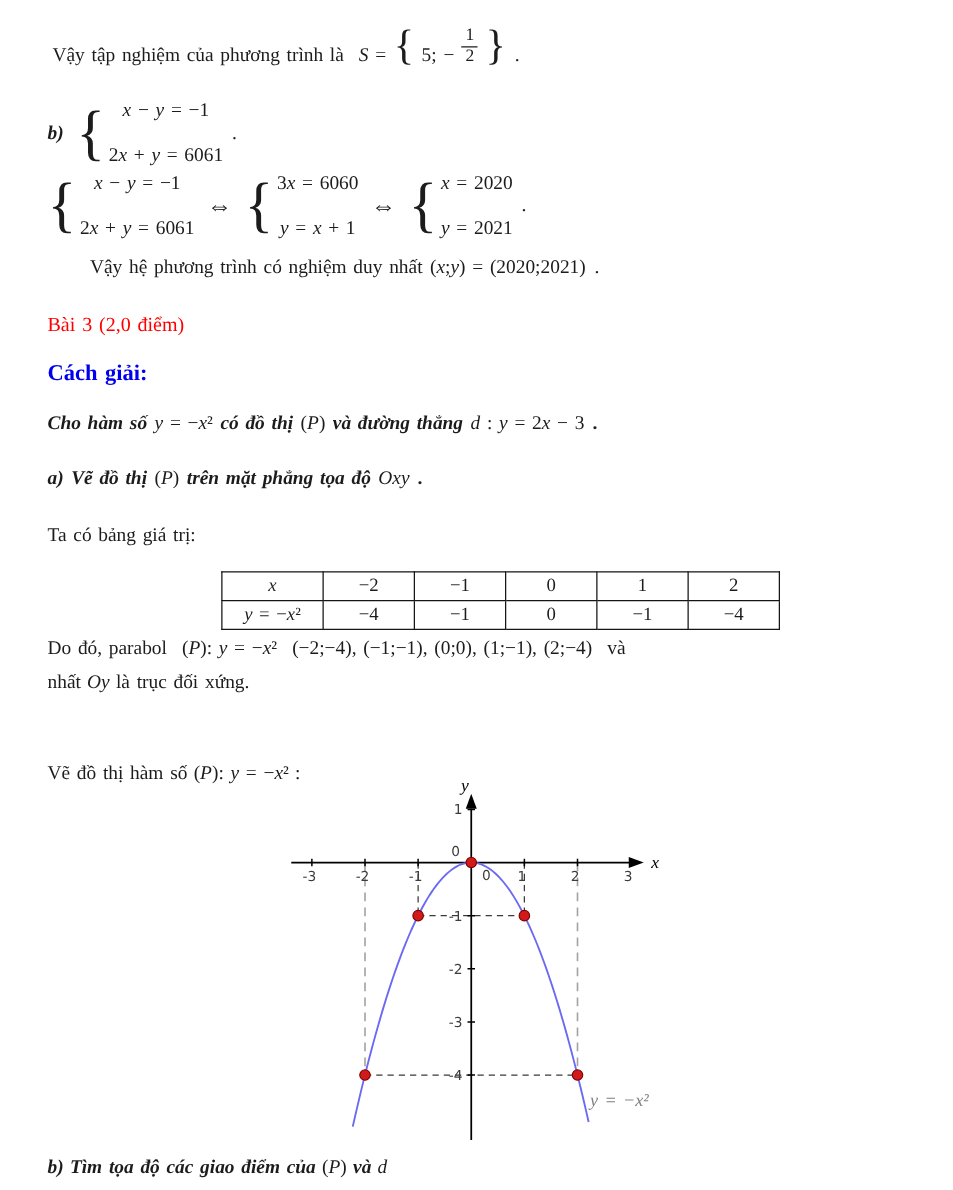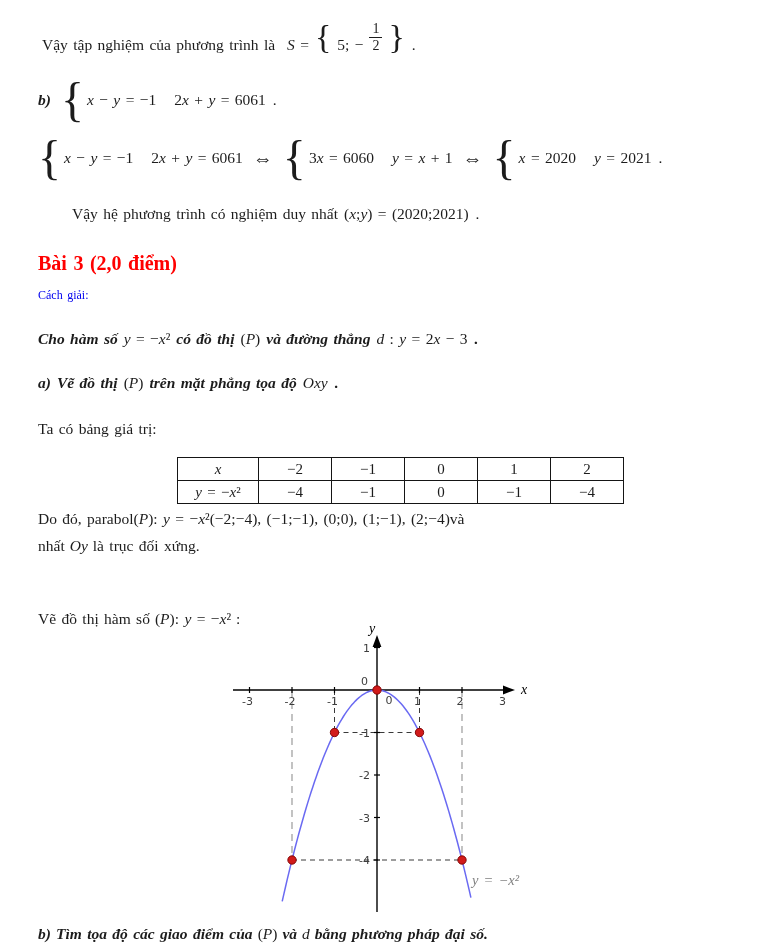--- a/index.html
+++ b/index.html
@@ -5,25 +5,25 @@
   html,body { margin:0; padding:0; }
   body {
     width:762px; height:952px; position:relative; background:#ffffff;
     font-family:"Liberation Serif", serif; color:#1c1c1c; font-size:15.5px;
     overflow:hidden; word-spacing:1.5px;
   }
   .abs { position:absolute; }
   .row { display:flex; align-items:center; gap:6px; white-space:nowrap; }
   .bi { font-weight:bold; font-style:italic; }
   .math i { font-style:italic; }
-  .title-red  { color:var(--heading_red,#f00); font-weight:bold; font-size:20px; }
-  .title-blue { color:var(--heading_blue,#00f); font-weight:normal; font-size:12px; }
+  .title-red  { color:var(--heading_red,#f00); font-weight:normal; font-size:16px; }
+  .title-blue { color:var(--heading_blue,#00f); font-weight:bold; font-size:18px; }
   .sys { display:inline-flex; align-items:center; }
   .sys .brace { font-size:48px; font-weight:300; line-height:0.85; margin-right:3px; transform:scaleY(1.02); }
-  .sys .rows { display:inline-flex; flex-direction:row; gap:18px; text-align:right; }
+  .sys .rows { display:inline-flex; flex-direction:column; gap:18px; text-align:center; }
   .setbrace { font-size:34px; font-weight:300; line-height:1; }
   .frac { display:inline-flex; flex-direction:column; align-items:center; line-height:1.05; font-size:14px; vertical-align:middle; }
   .frac .num { border-bottom:1.3px solid #1c1c1c; padding:0 3px 1px; }
   .frac .den { padding-top:1px; }
   .arrow { font-size:20px; margin:0 4px; color:#222; }
   table.vals { border-collapse:collapse; }
   table.vals td {
     border:1.6px solid #151515; text-align:center; vertical-align:middle;
     height:22px; font-size:15px; padding:0 4px;
   }
@@ -131,21 +131,21 @@
     <td class="c0 math"><i>y</i> = −<i>x</i>²</td>
     <td class="cn math">−4</td>
     <td class="cn math">−1</td>
     <td class="cn math">0</td>
     <td class="cn math">−1</td>
     <td class="cn math">−4</td>
   </tr>
 </tbody>
   </table>
 
-<div class="abs row" style="left:38px; top:510px; gap:0;">
+<div class="abs row" style="left:38px; top:510px; gap:12px;">
   <span>Do đó, parabol</span>
   <span class="math">(<i>P</i>): <i>y</i> = −<i>x</i>²</span>
   <span class="math">(−2;−4), (−1;−1), (0;0), (1;−1), (2;−4)</span>
   <span>và</span>
 </div>
 <div class="abs row" style="left:38px; top:537px; gap:5px;">
   <span>nhất</span>
   <span class="math"><i>Oy</i></span>
   <span>là trục đối xứng.</span>
 </div>
@@ -201,14 +201,13 @@
     <circle cx="242" cy="237" r="4.2" fill="#d11a1a" stroke="#7c0000" stroke-width="0.9"></circle>
     <text x="252" y="262" font-size="14.5" fill="#808080" text-anchor="start" font-family="&quot;Liberation Serif&quot;, serif" font-style="italic">y = −x²</text>
   </svg>
 
 <div class="abs row" style="left:38px; top:925px; gap:5px;">
   <span class="bi">b)</span>
   <span class="bi">Tìm tọa độ các giao điểm của</span>
   <span class="math">(<i>P</i>)</span>
   <span class="bi">và</span>
   <span class="math"><i>d</i></span>
-  <span class="bi">bằng phương pháp đại số.</span>
 </div>
 
 </body></html>

